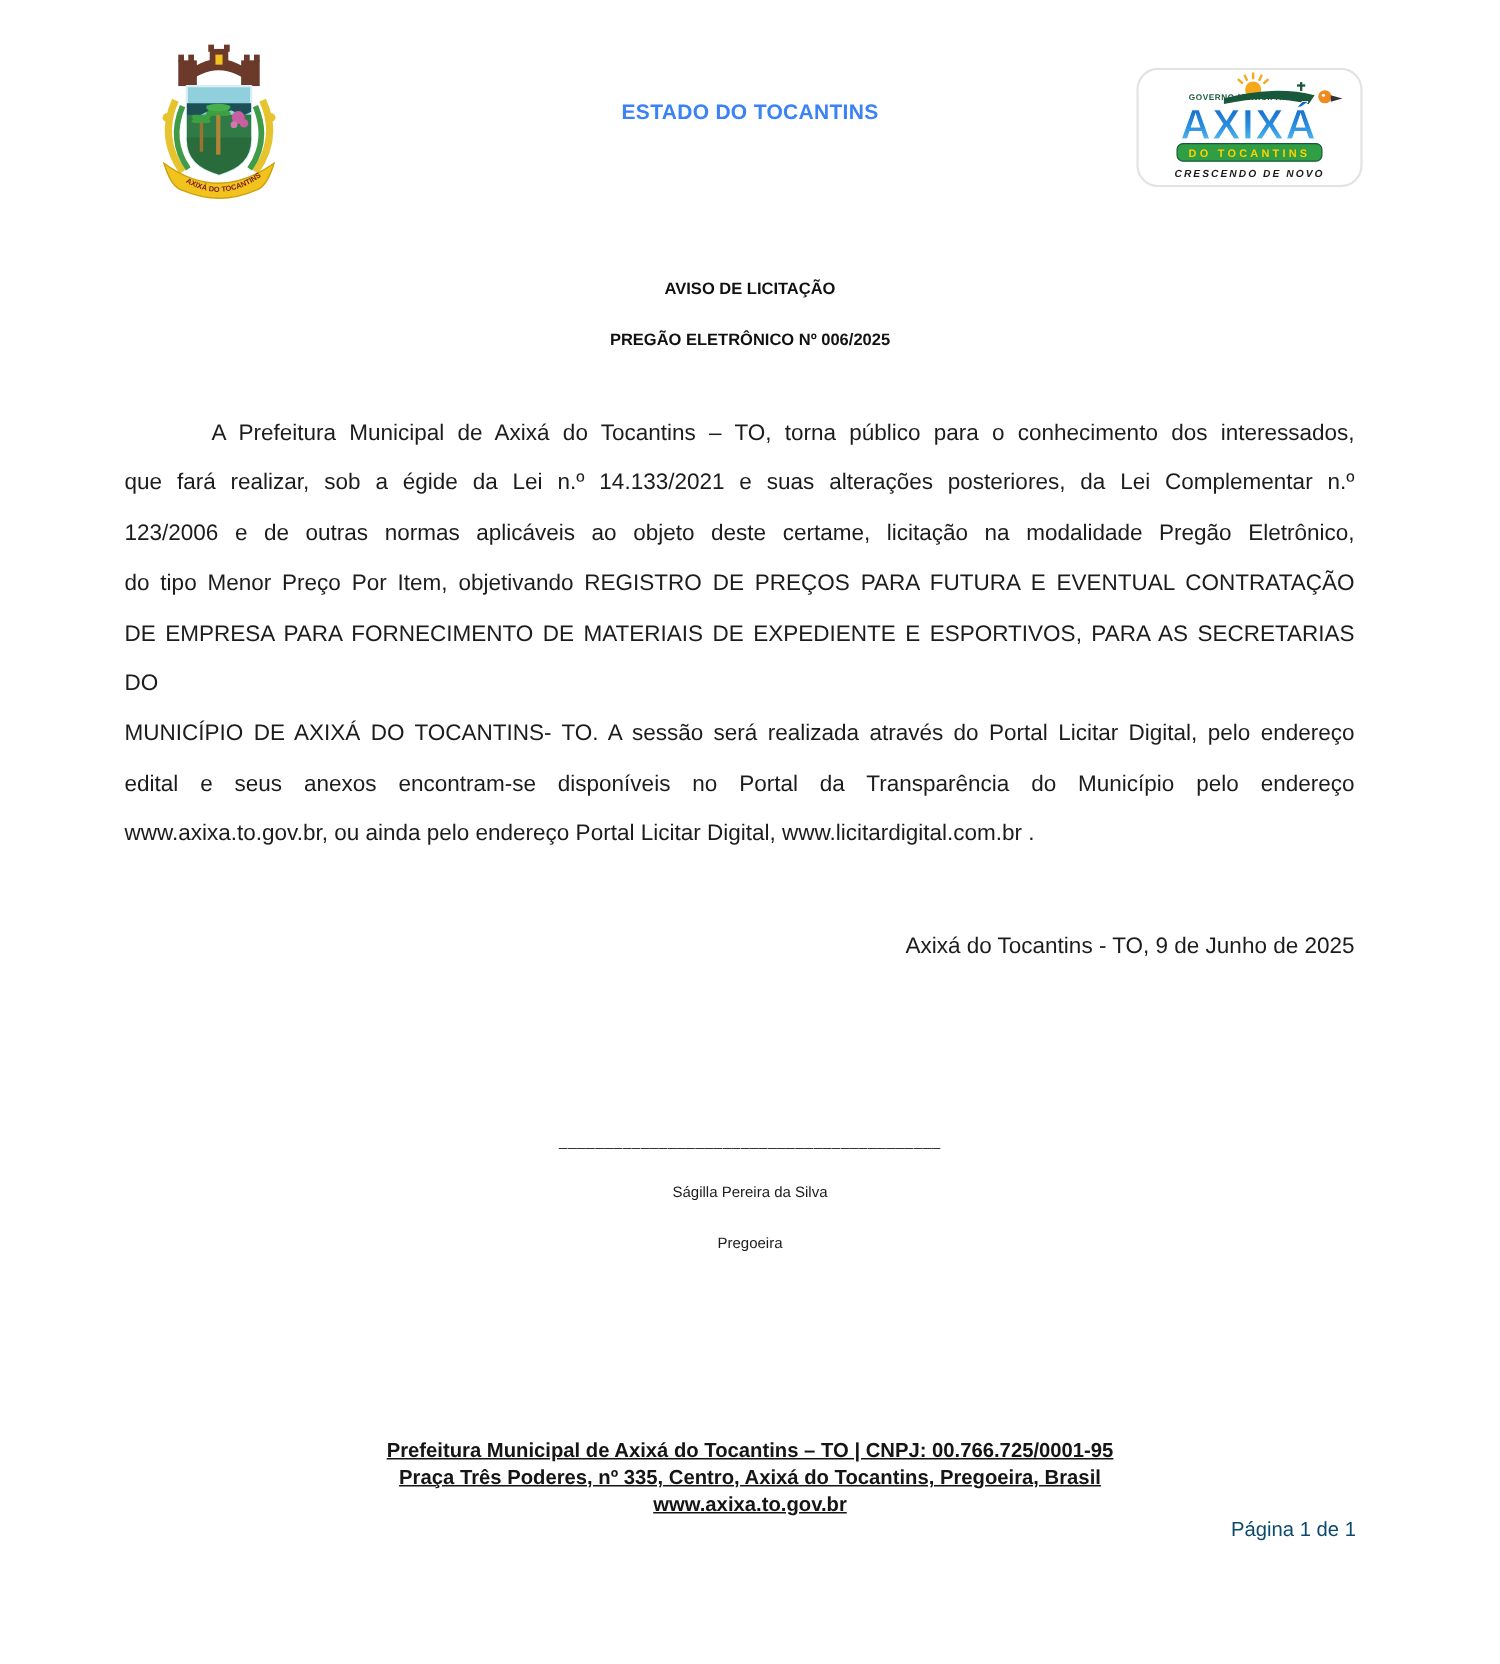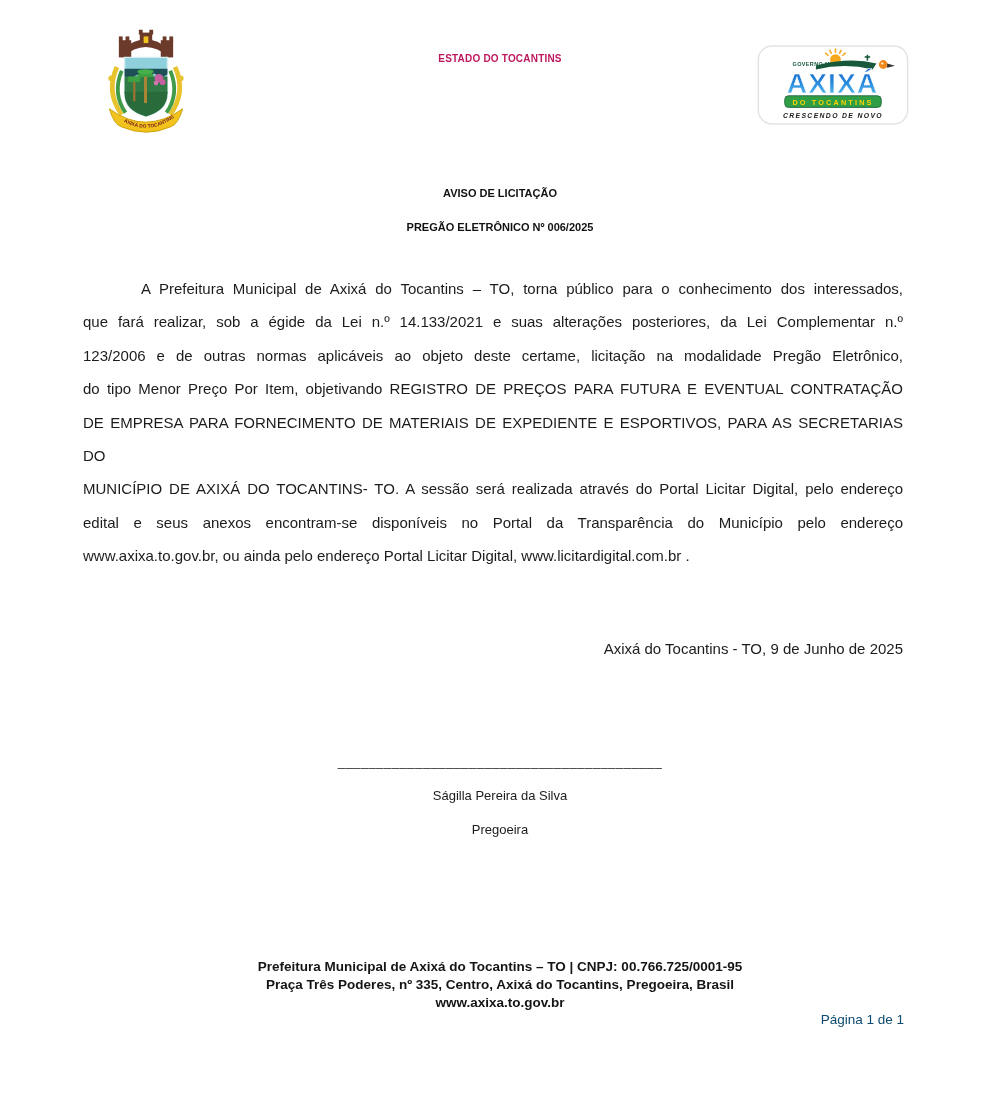--- a/index.html
+++ b/index.html
@@ -9,54 +9,54 @@
     height:1109px;
     background:#ffffff;
     font-family:"Liberation Sans", sans-serif;
     color:#1f1f1f;
     overflow:hidden;
   }
   
   .left-logo { position:absolute; left:96px; top:28px; width:100px; height:114px; }
   .right-logo { position:absolute; left:756px; top:45px; width:154px; height:80px; }
   .header-text {
-    position:absolute; left:0; top:48px; width:100%;
-    text-align:center; font-weight:bold; font-size:10px;
-    line-height:21px; color:#be185d; letter-spacing:0.2px;
+    position:absolute; left:0; top:64px; width:100%;
+    text-align:center; font-weight:bold; font-size:14px;
+    line-height:21px; color:#3b82f6; letter-spacing:0.2px;
   }
   
   .title-block {
     position:absolute; left:0; top:176px; width:100%;
     text-align:center; font-weight:bold; font-size:11px;
     line-height:34px; color:#111111;
   }
   
   .body-block {
     position:absolute; left:83px; top:272px; width:820px;
     font-size:15px; line-height:33.4px; color:#1c1c1c;
   }
   .body-line { text-align:justify; text-align-last:justify; white-space:normal; }
   .body-line.first { text-indent:58px; }
   .body-line.last { text-align-last:left; }
   
   .date-line {
-    position:absolute; left:83px; top:640px; width:820px;
+    position:absolute; left:83px; top:622px; width:820px;
     text-align:right; font-size:15px; color:#1c1c1c;
   }
   
   .signature-block {
     position:absolute; left:0; top:745px; width:100%;
-    text-align:center; font-size:13px; line-height:34px; color:#1c1c1c;
+    text-align:center; font-size:10px; line-height:34px; color:#1c1c1c;
   }
   .signature-rule { letter-spacing:0.5px; color:#2a2a2a; }
   
   .footer-block {
     position:absolute; left:0; top:958px; width:100%;
     text-align:center; font-weight:bold; font-size:13.5px;
-    line-height:18px; color:#151515;
+    line-height:18px; color:#151515;text-decoration:underline;
   }
   .page-number {
     position:absolute; right:96px; top:1012px;
     font-size:13.5px; color:#0c4a6e;
   }
   svg text { font-family:"Liberation Sans", sans-serif; }
 </style>
 </head>
 <body>
 

